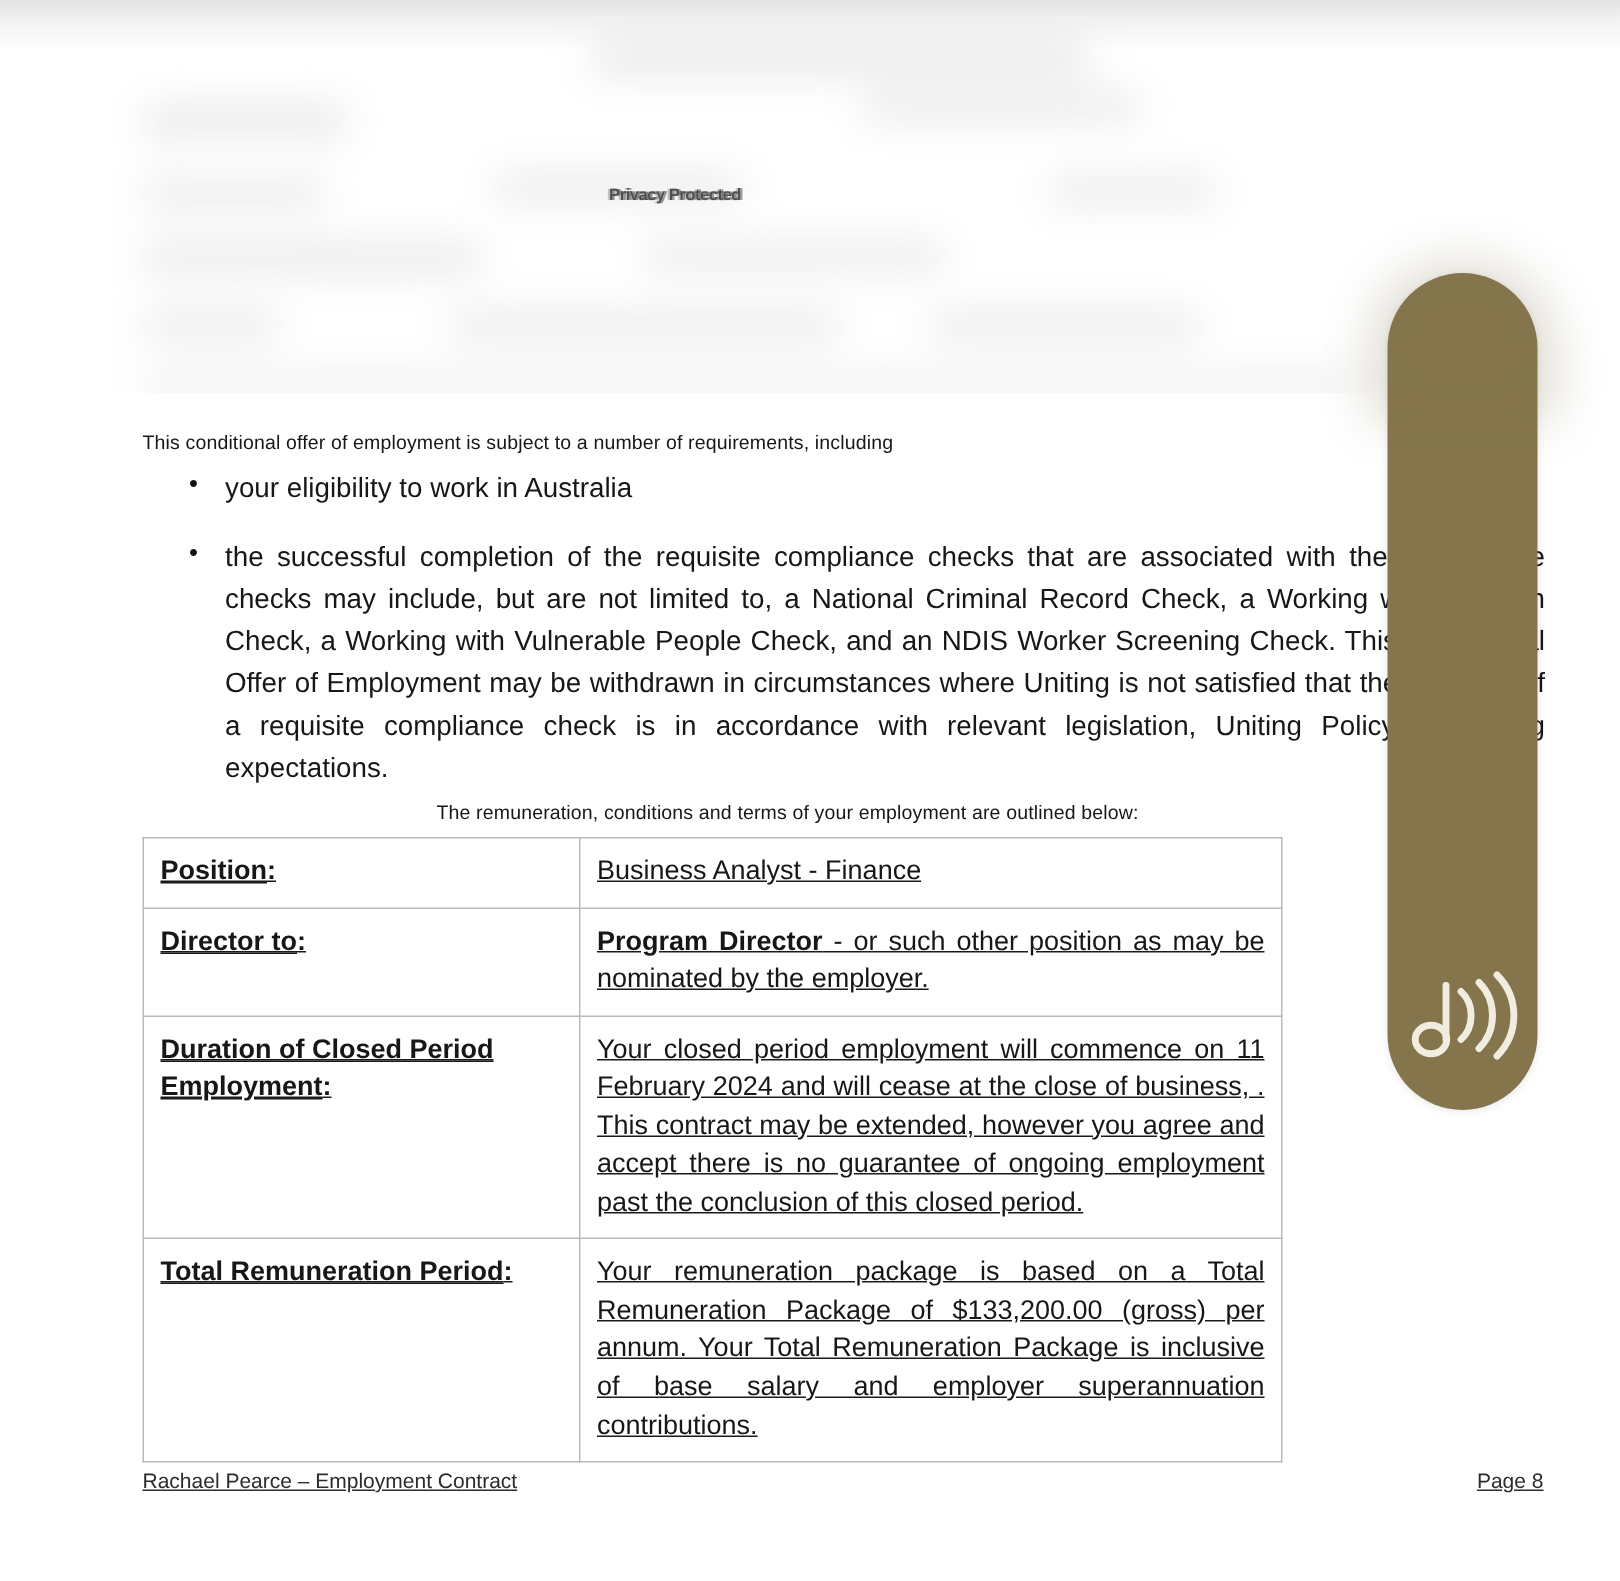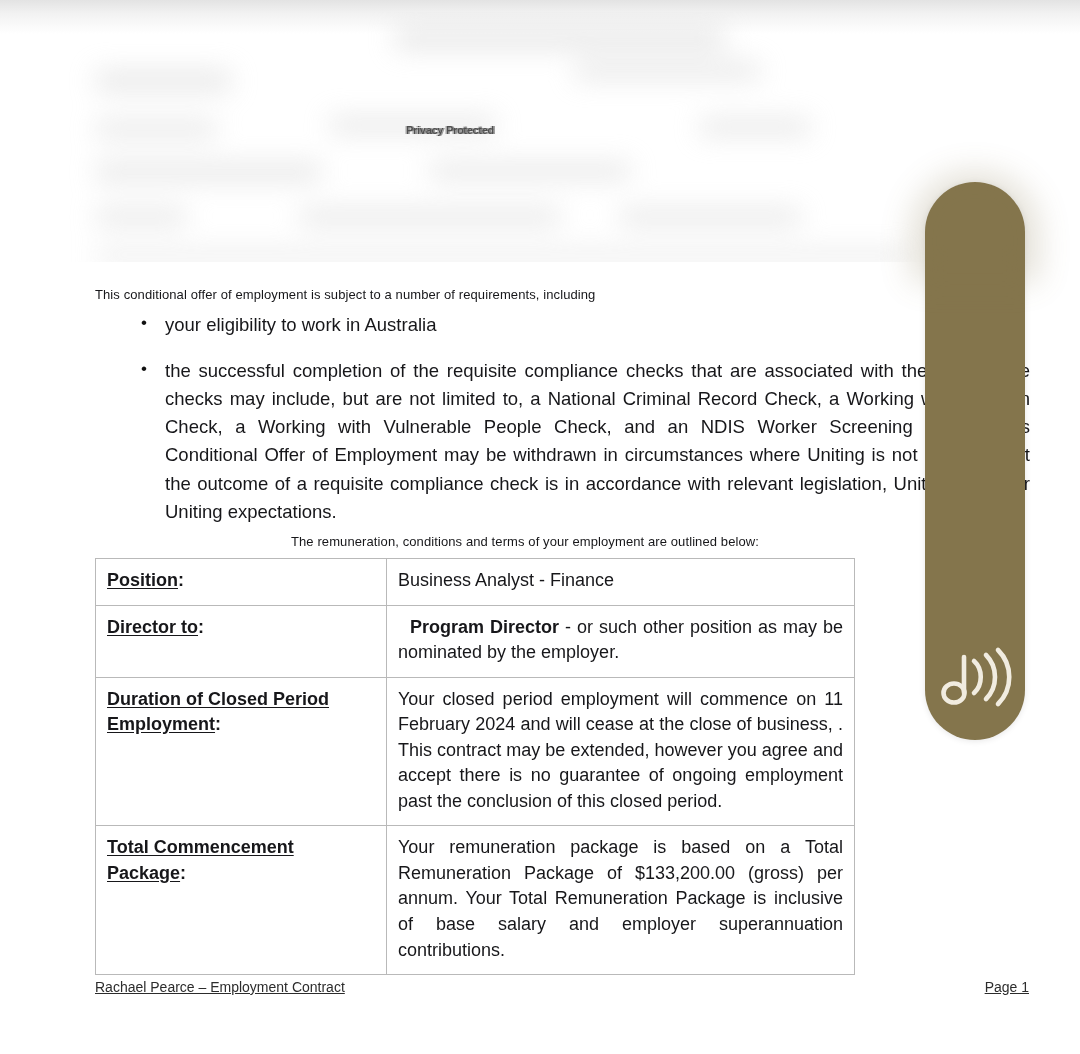--- a/index.html
+++ b/index.html
@@ -98,40 +98,40 @@
     margin: 0;
     padding: 0 0 0 38px;
     list-style: none;
   }
   ul.req-list li {
     position: relative;
     font-size: 18.5px;
     line-height: 1.52;
     color: #17171a;
     margin-bottom: 18px;
-    margin-left: 15px;
   }
   ul.req-list li::before {
     content: "\2022";
     position: absolute;
     left: -24px;
     top: -1px;
     font-size: 17px;
     color: #111;
   }
   li.justify { text-align: justify; }
 
   
   #details-table {
     position: absolute;
     left: 95px;
     top: 558px;
     width: 760px;
     border-collapse: collapse;
     table-layout: fixed;
+    text-decoration: underline;
   }
   #details-table td {
     border: 1px solid #b9b9b9;
     padding: 9px 11px 11px 11px;
     font-size: 18px;
     line-height: 1.42;
     vertical-align: top;
     color: #17171a;
   }
   #details-table td.label {
@@ -139,21 +139,21 @@
   }
   #details-table td.value {
     text-align: justify;
   }
   .lbl {
     font-weight: 700;
     text-decoration: underline;
     text-underline-offset: 2px;
   }
   .lbl-colon { font-weight: 700; }
-  .b { font-weight: 700; margin-left: 12px; }
+  .b { font-weight: 700; }
 
   
   #footer {
     position: absolute;
     left: 95px;
     top: 979px;
     width: 934px;
     display: flex;
     justify-content: space-between;
     align-items: baseline;
@@ -254,32 +254,32 @@
         <td class="label">
           <span class="lbl">Duration of Closed Period Employment</span><span class="lbl-colon">:</span>
         </td>
         <td class="value">
           <span>Your closed period employment will commence on 11 February 2024 and will cease at the close of business, . This contract may be extended, however you agree and accept there is no guarantee of ongoing employment past the conclusion of this closed period.</span>
         </td>
       </tr>
 
       <tr>
         <td class="label">
-          <span class="lbl">Total Commencement Package</span><span class="lbl-colon">:</span>
+          <span class="lbl">Total Remuneration Period</span><span class="lbl-colon">:</span>
         </td>
         <td class="value">
           <span>Your remuneration package is based on a Total Remuneration Package of $133,200.00 (gross) per annum. Your Total Remuneration Package is inclusive of base salary and employer superannuation contributions.</span>
         </td>
       </tr>
     </tbody>
   </table>
 
   <div id="footer">
     <span>Rachael Pearce – Employment Contract</span>
-    <span>Page 1</span>
+    <span>Page 8</span>
   </div>
 
   <div id="read-aloud-pill">
     <div class="blur-top"></div>
     <div class="icon-slot">
       <svg width="74" height="66" viewBox="0 0 74 66">
         <g fill="none" stroke="#f1ece0" stroke-width="4.6" stroke-linecap="round" stroke-linejoin="round">
 
           <path d="M26 48 V12"></path>
 

